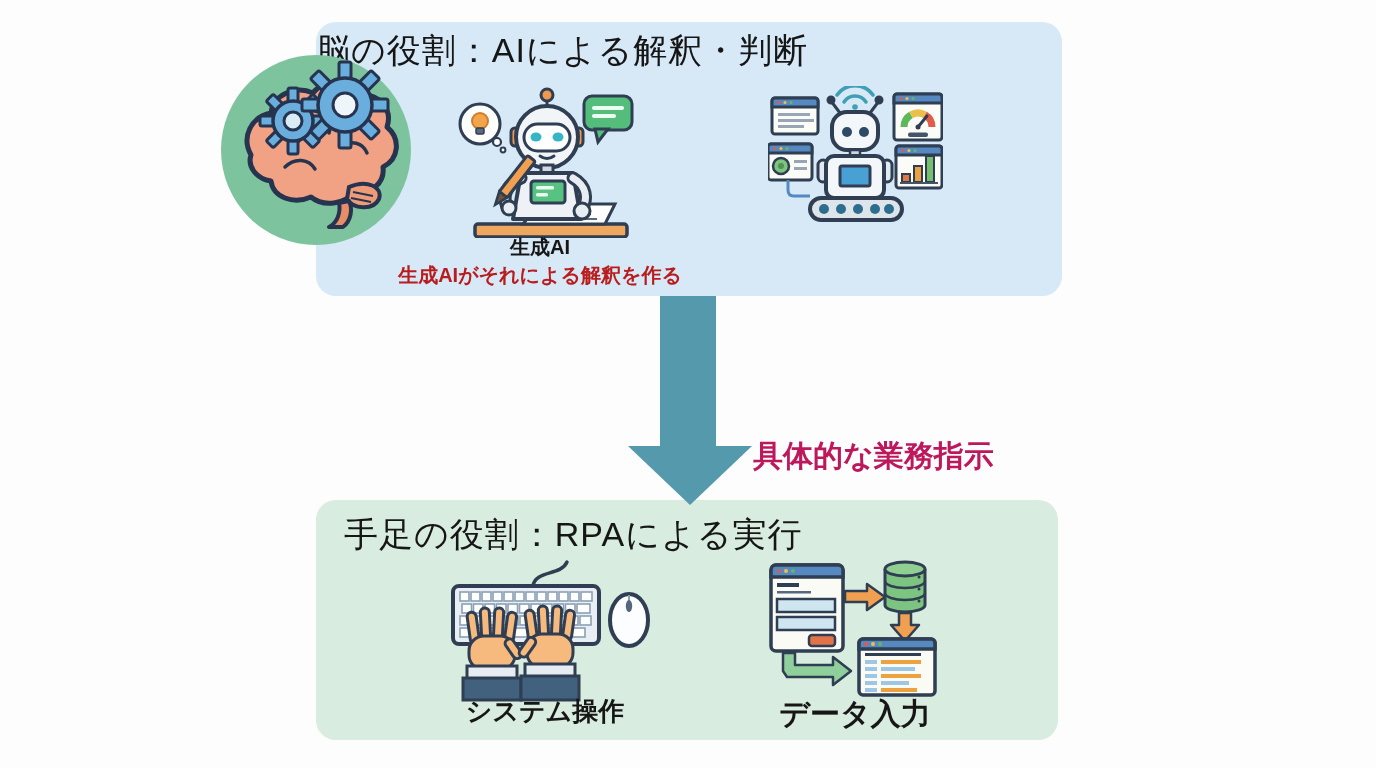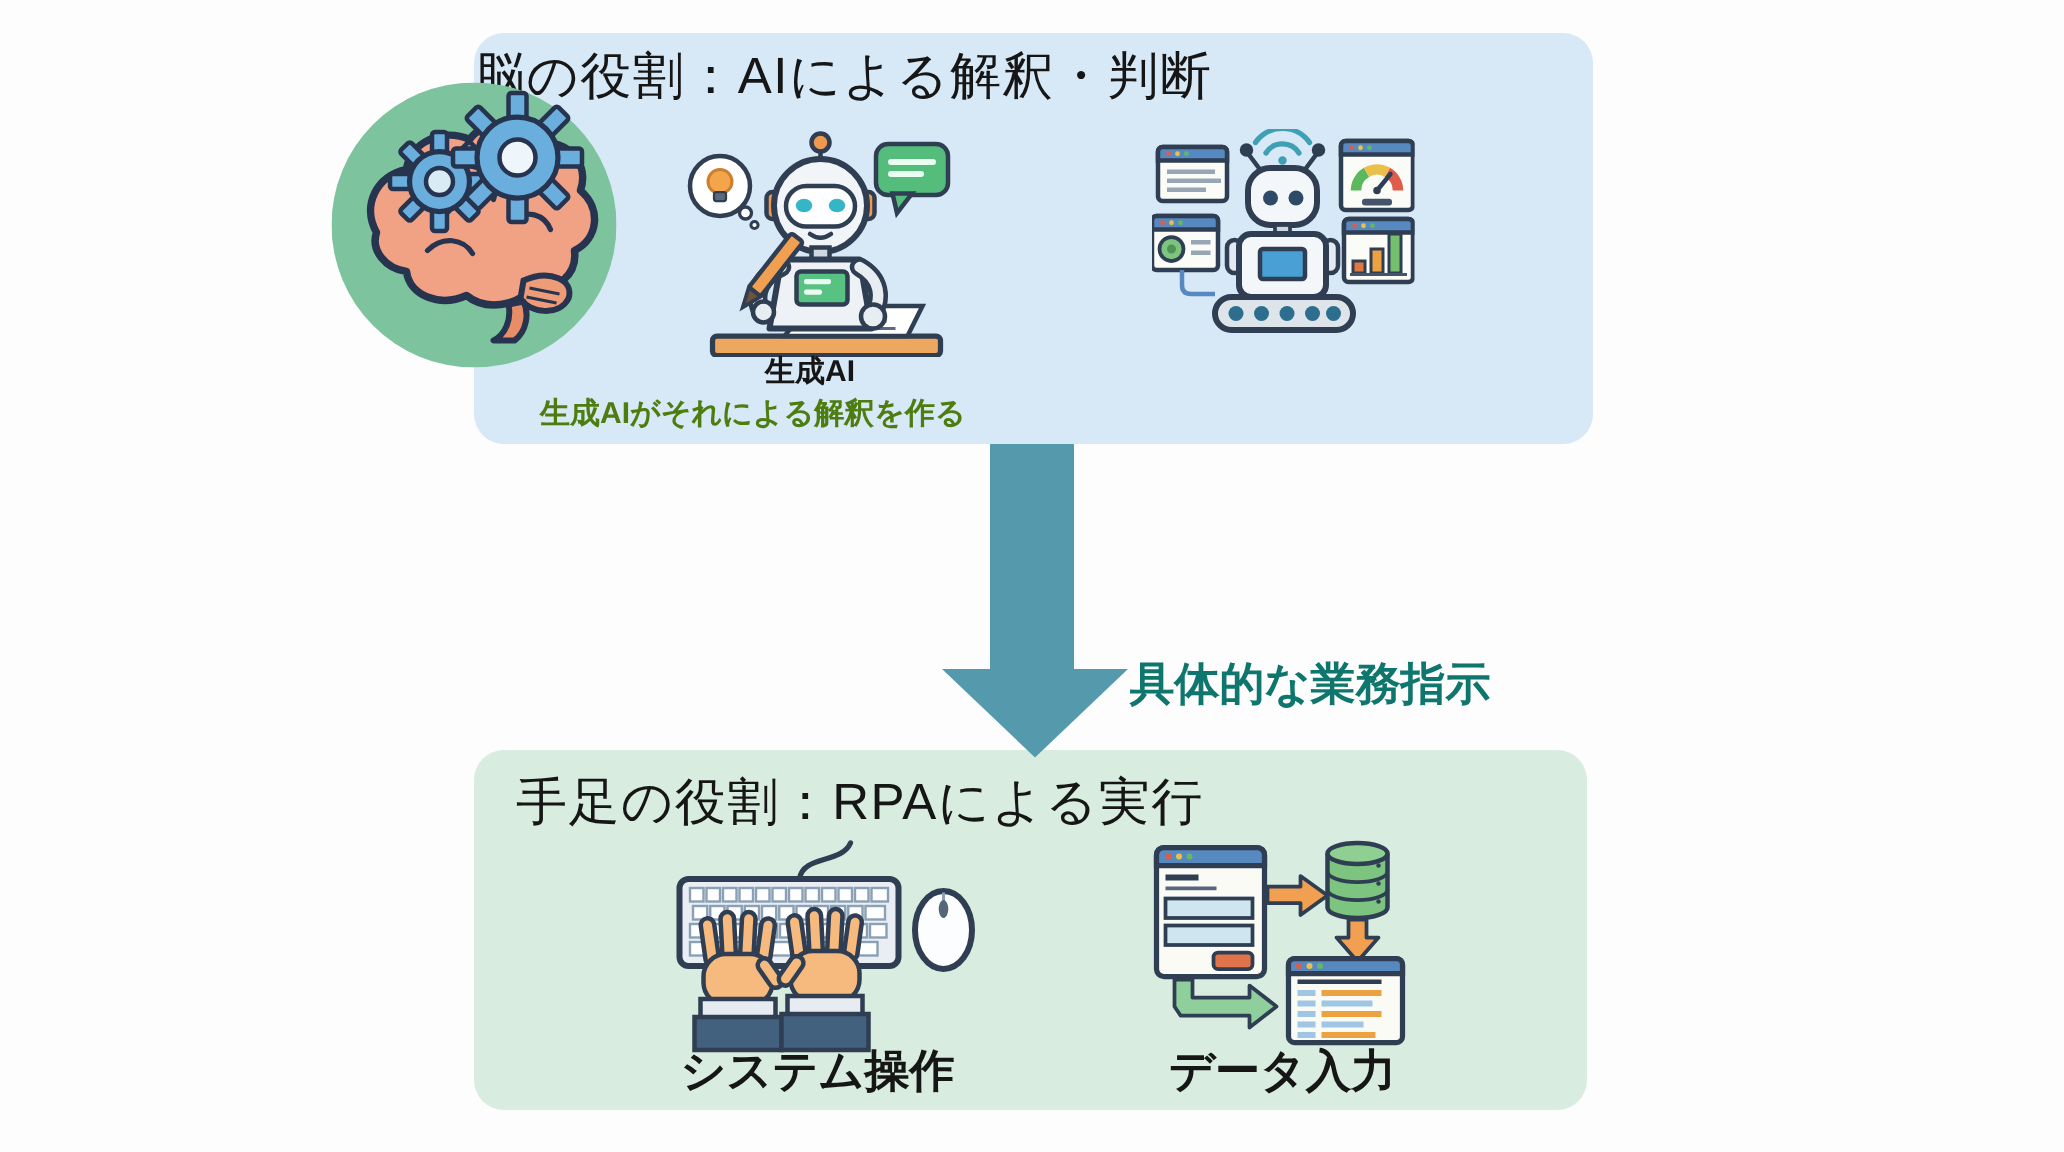--- a/index.html
+++ b/index.html
@@ -15,34 +15,34 @@
   .panel-title{
     position:absolute;left:0;right:0;top:6px;text-align:left;
     font-size:34px;font-weight:400;letter-spacing:1px;color:#161616;
   }
   .panel-bottom .panel-title{top:12px;padding-left:28px;}
   .fig{position:absolute;}
   .fig-label{
     position:absolute;text-align:center;font-weight:800;font-size:20px;color:#161616;
   }
   .fig-sublabel{
-    position:absolute;text-align:left;font-weight:700;font-size:20px;color:#4d7c0f;
+    position:absolute;text-align:center;font-weight:700;font-size:20px;color:#b91c1c;
   }
   .badge{position:absolute;left:221px;top:55px;width:190px;height:190px;z-index:3;}
   .flow-arrow{position:absolute;left:620px;top:296px;width:140px;height:210px;z-index:2;}
   .headline{
     position:absolute;left:0;width:100%;top:346px;z-index:4;
     text-align:center;font-size:58px;font-weight:800;color:#111;line-height:1.1;
     text-shadow:-3px -3px 0 #fff,3px -3px 0 #fff,-3px 3px 0 #fff,3px 3px 0 #fff,
                  0 -4px 0 #fff,0 4px 0 #fff,-4px 0 0 #fff,4px 0 0 #fff;
     white-space:nowrap;
   }
   .annotation{
     position:absolute;left:753px;top:436px;z-index:4;
-    font-size:30px;font-weight:800;color:#0f766e;white-space:nowrap;
+    font-size:30px;font-weight:800;color:#be185d;white-space:nowrap;
   }
 </style>
 </head>
 <body>
 
 <div class="canvas">
 
   <div class="panel panel-top">
     <div class="panel-title">脳の役割：AIによる解釈・判断</div>
 
@@ -315,21 +315,21 @@
         <rect x="86" y="56" width="9" height="32" rx="4.5" transform="rotate(-8 90 88)"></rect>
         <rect x="97" y="52" width="9" height="36" rx="4.5" transform="rotate(-3 101 88)"></rect>
         <rect x="108" y="52" width="9" height="36" rx="4.5" transform="rotate(3 112 88)"></rect>
         <rect x="119" y="56" width="9" height="30" rx="4.5" transform="rotate(8 123 86)"></rect>
         <rect x="84" y="80" width="46" height="34" rx="15"></rect>
         <rect x="80" y="82" width="9" height="22" rx="4.5" transform="rotate(35 84 93)"></rect>
         <rect x="82" y="110" width="50" height="13" fill="#e6ecf2"></rect>
         <rect x="78" y="122" width="58" height="24" fill="#41617f"></rect>
       </g>
     </svg>
-    <div class="fig-label" style="left:129px;top:194px;width:200px;font-size:30px;">システム操作</div>
+    <div class="fig-label" style="left:129px;top:194px;width:200px;font-size:26px;">システム操作</div>
 
     <svg class="fig" style="left:447px;top:53px;" width="180" height="148" viewBox="0 0 180 148">
       <g>
         <rect x="8" y="12" width="72" height="86" rx="5" fill="#fbfbf6" stroke="#2f3e52" stroke-width="3.5"></rect>
         <path d="M8,17 a5,5 0 0 1 5,-5 h62 a5,5 0 0 1 5,5 v7 h-72 z" fill="#5689c0" stroke="#2f3e52" stroke-width="3.5"></path>
         <circle cx="16" cy="18" r="2" fill="#e05c4a"></circle>
           <circle cx="23" cy="18" r="2" fill="#e8c04a"></circle>
           <circle cx="30" cy="18" r="2" fill="#63b868"></circle>
         <rect x="14" y="30" width="22" height="4" fill="#2f3e52"></rect>
         <rect x="14" y="38" width="34" height="2.5" fill="#57687e"></rect>

